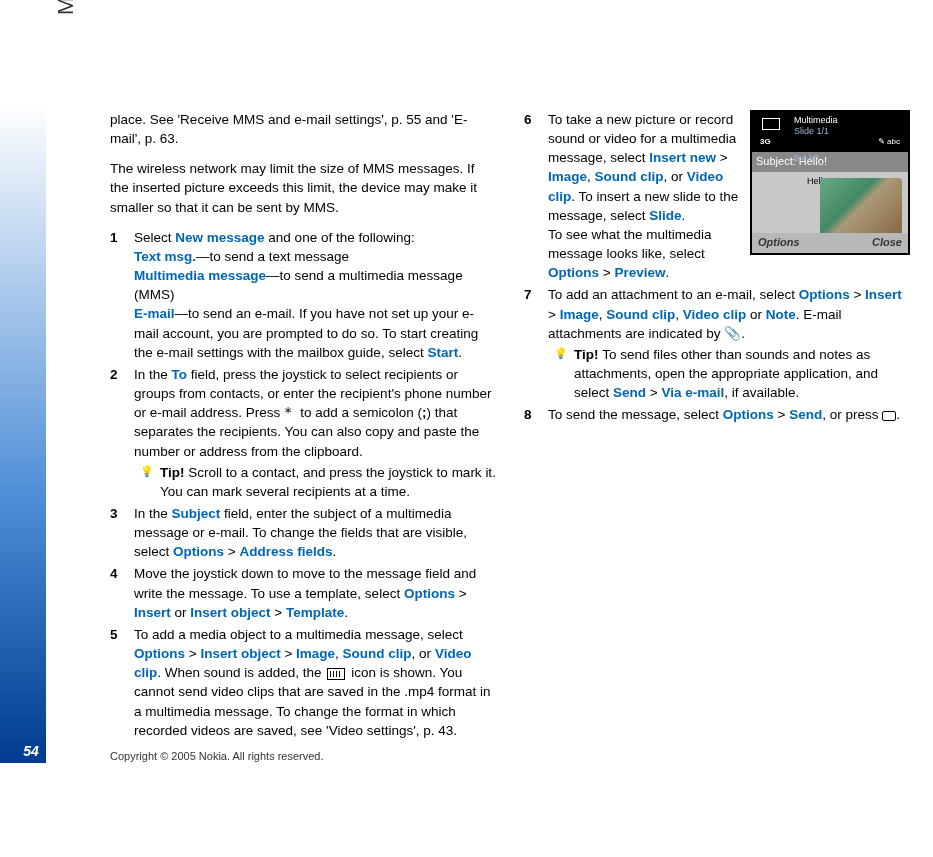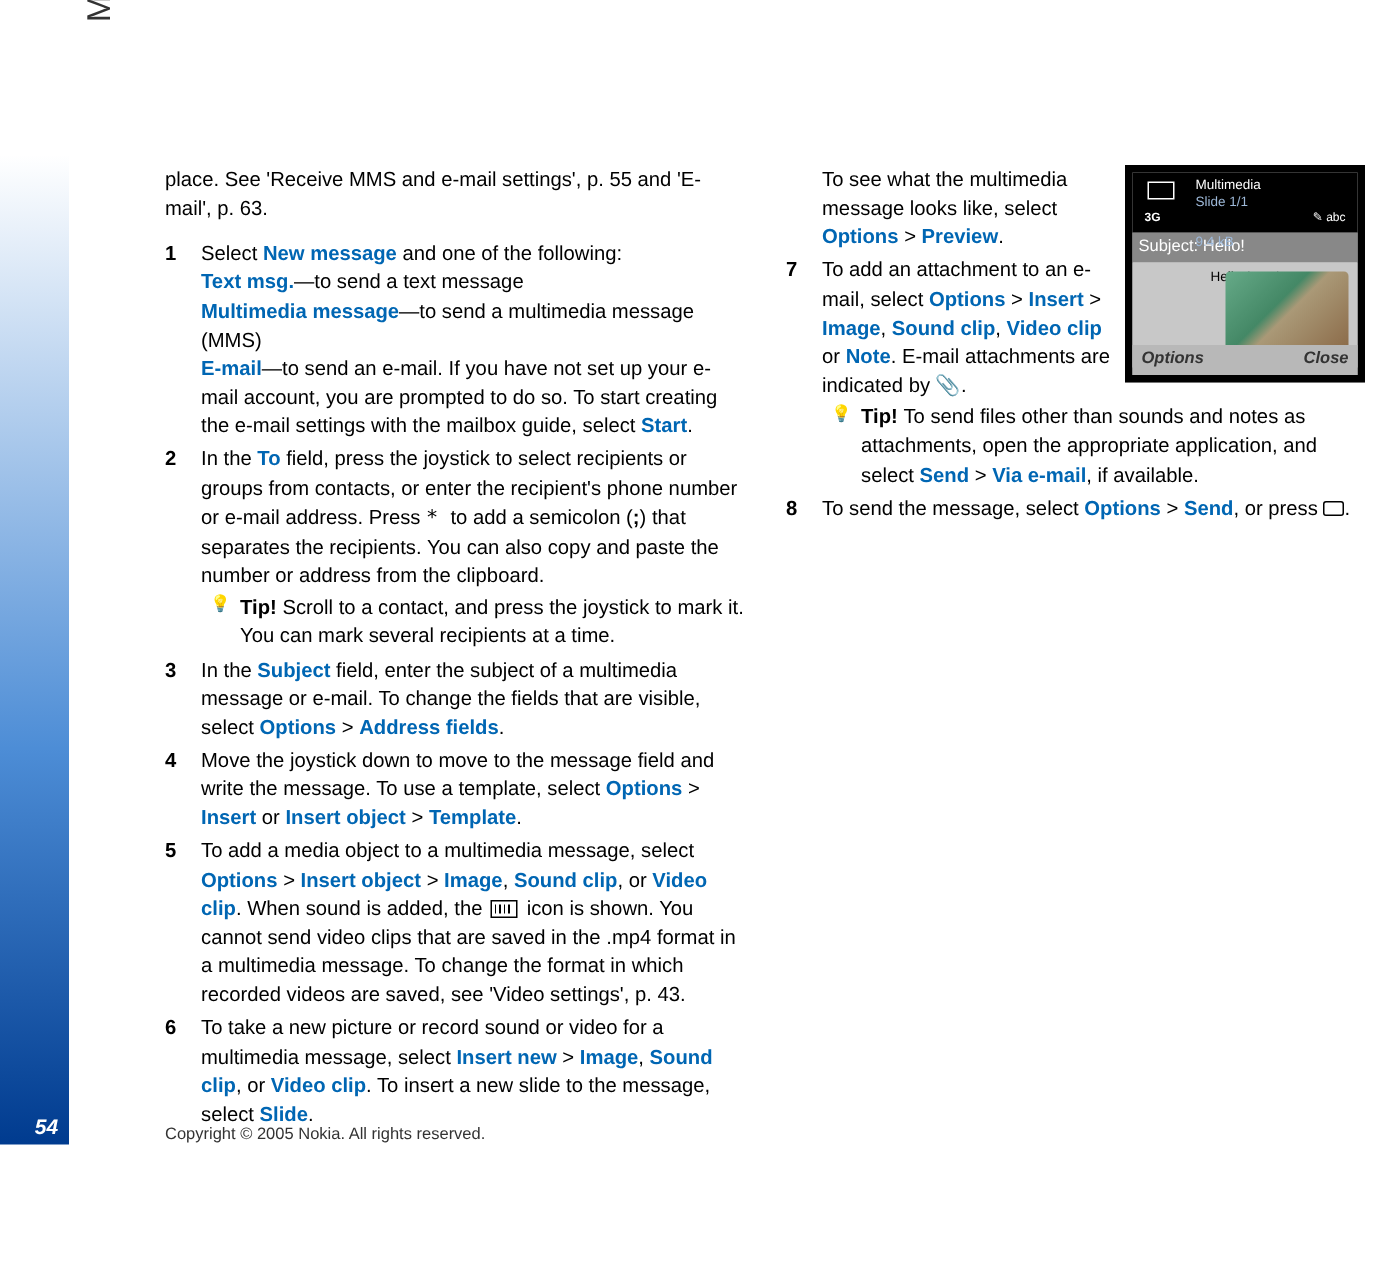--- a/index.html
+++ b/index.html
@@ -91,21 +91,21 @@
   left: 6px;
   top: 1px;
   font-size: 11px;
 }
 .phone-screenshot {
   float: right;
   width: 160px;
   height: 145px;
   margin-left: 8px;
   margin-bottom: 4px;
-  border: 5px solid #000000;
+  border: 2px solid #000000;
   background: #d2d2d2;
   font-size: 10px;
   position: relative;
   break-inside: avoid;
 }
 .phone-top {
   background: #000;
   color: #fff;
   height: 40px;
   padding: 2px 4px;
@@ -161,20 +161,21 @@
 <div class="sidebar">
   <div class="sidebar-gradient"></div>
   <div class="page-number">54</div>
 </div>
 
 <div class="section-label">Messaging</div>
 
 <div class="content">
 
   <p class="para">place. See 'Receive MMS and e-mail settings', p. 55 and 'E-mail', p. 63.</p>
+  <p class="para">The wireless network may limit the size of MMS messages. If the inserted picture exceeds this limit, the device may make it smaller so that it can be sent by MMS.</p>
 
   <ol class="list">
 
     <li class="list-item">
       <span class="list-num">1</span>
       <span>Select </span><span class="blue">New message</span><span> and one of the following:</span><br>
       <span class="blue">Text msg.</span><span>—to send a text message</span><br>
       <span class="blue">Multimedia message</span><span>—to send a multimedia message (MMS)</span><br>
       <span class="blue">E-mail</span><span>—to send an e-mail. If you have not set up your e-mail account, you are prompted to do so. To start creating the e-mail settings with the mailbox guide, select </span><span class="blue">Start</span><span>.</span>
     </li>

